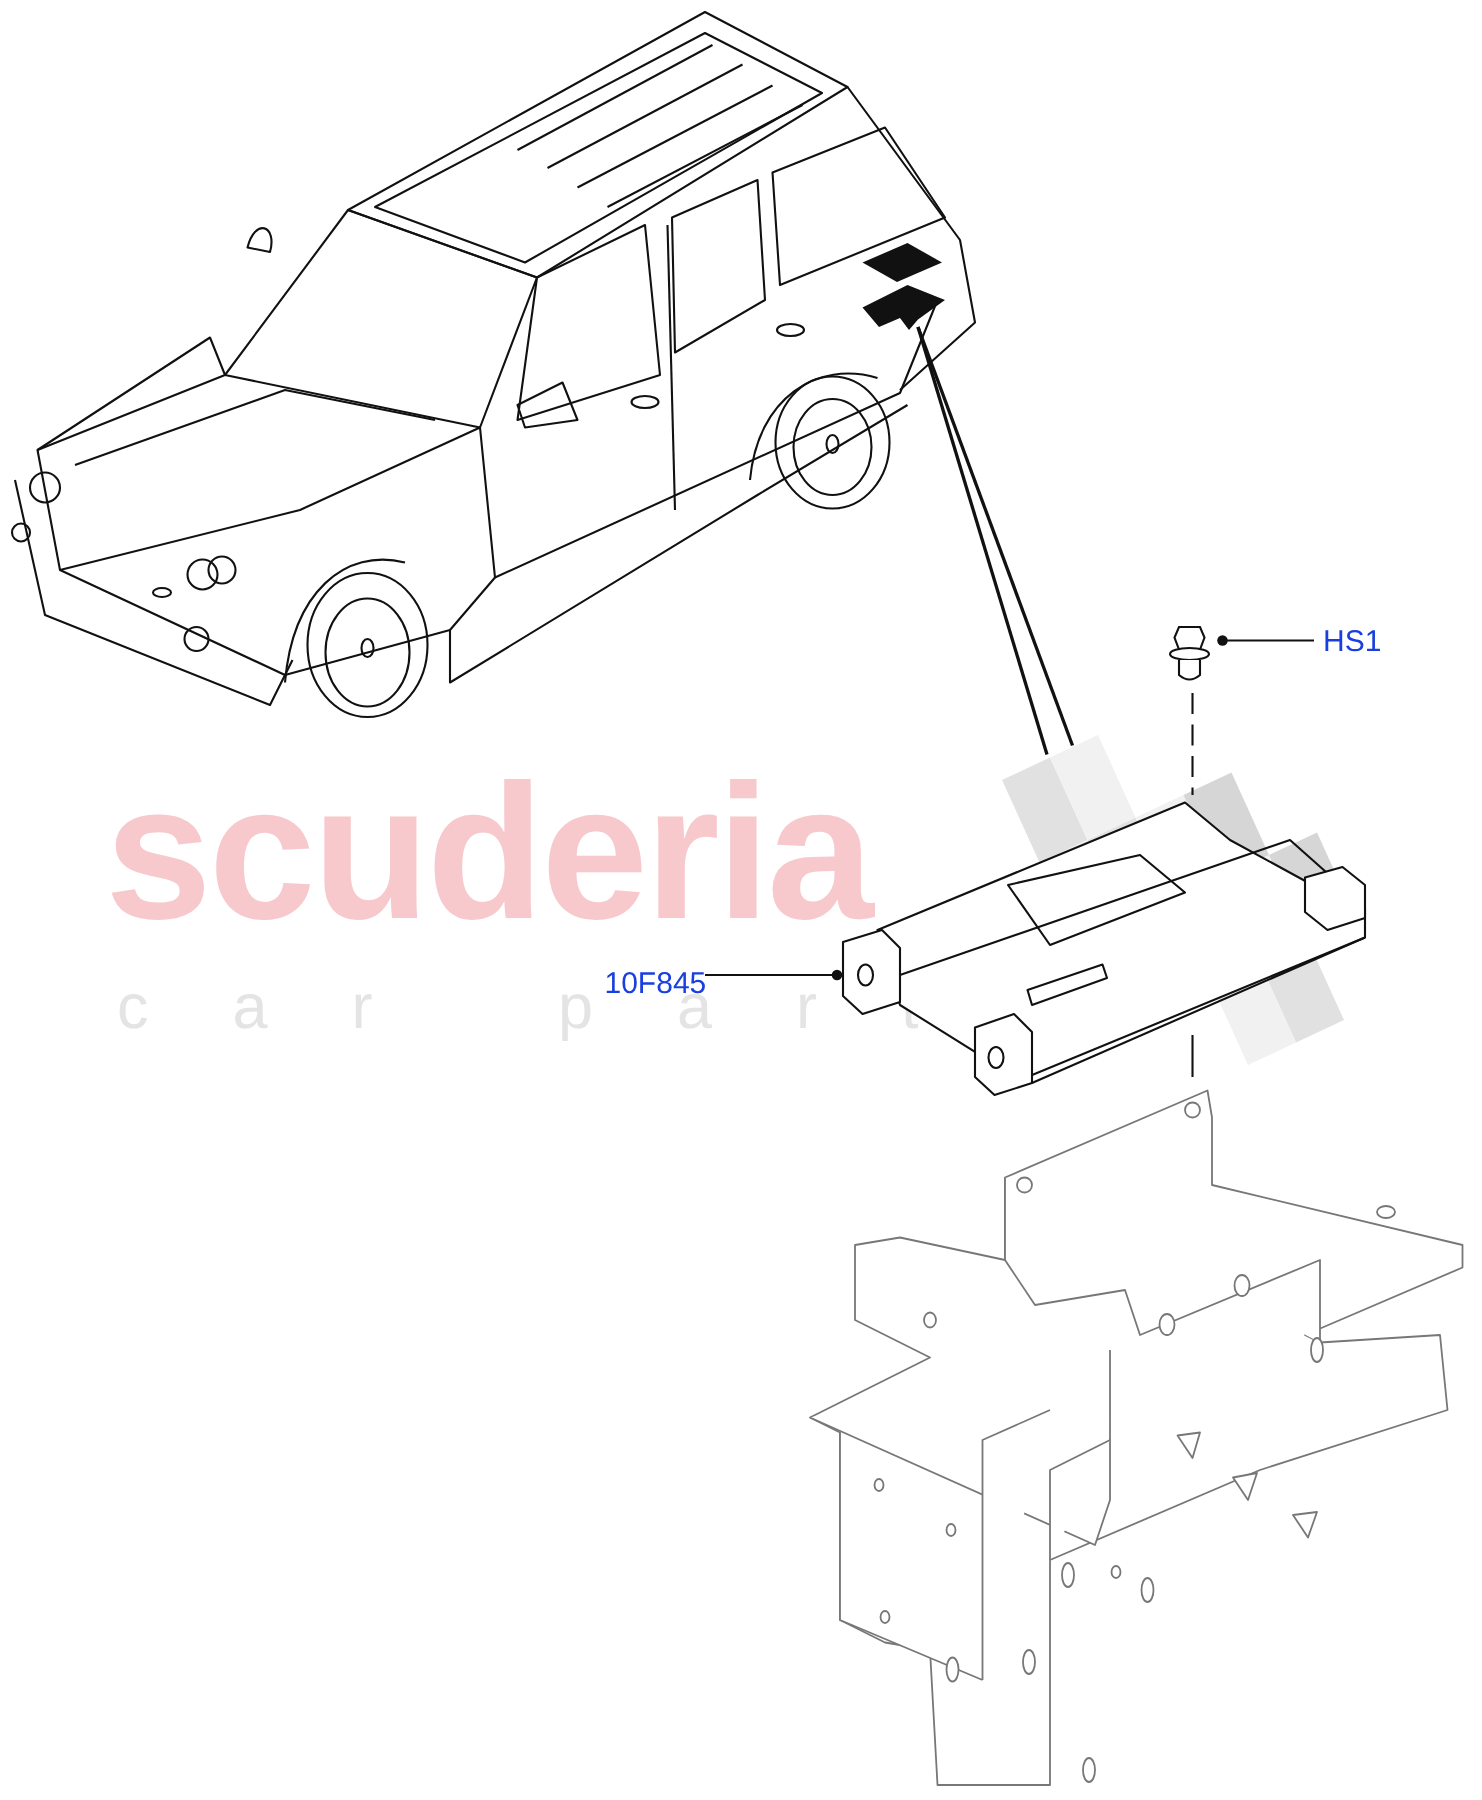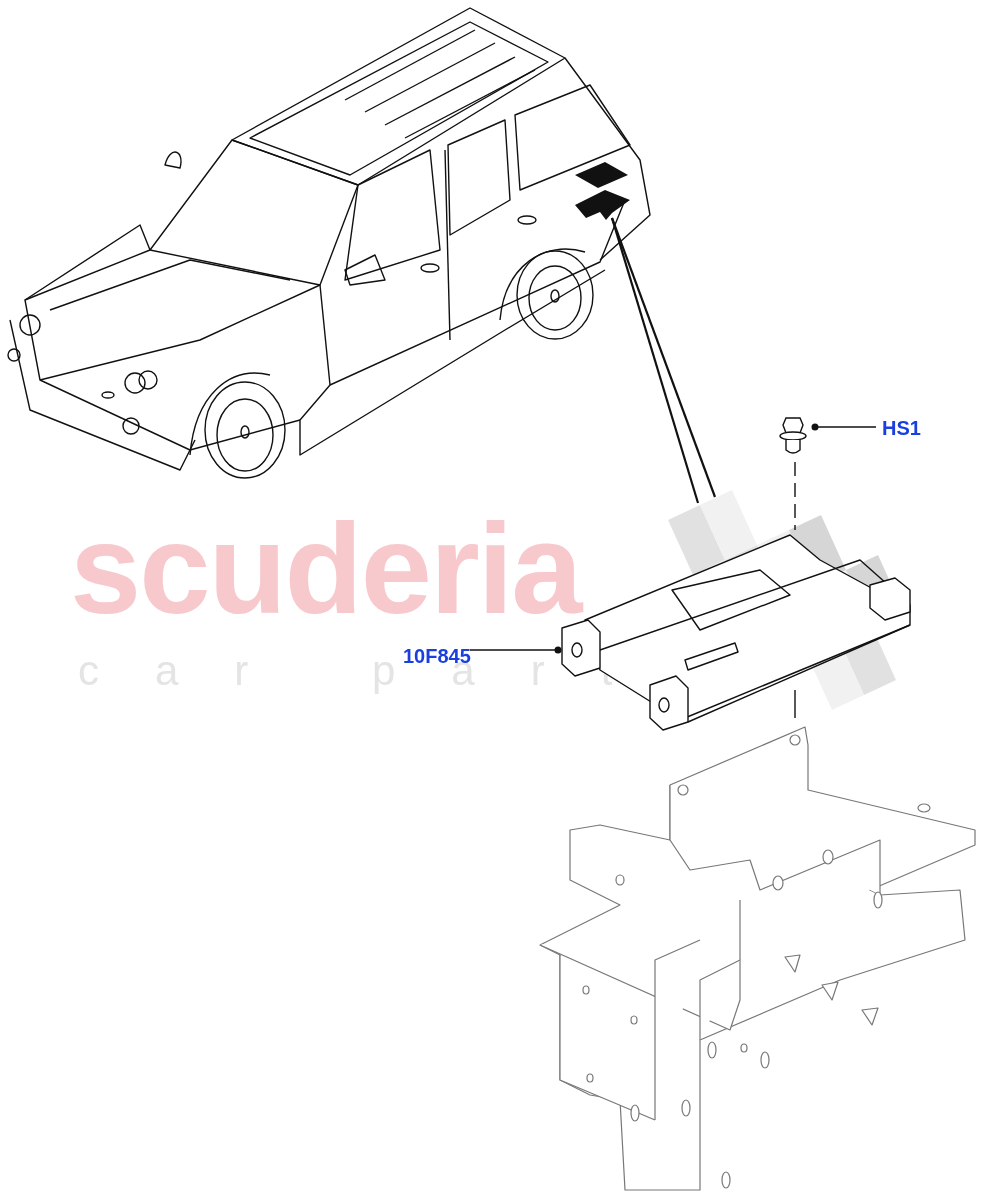--- a/index.html
+++ b/index.html
@@ -1,20 +1,20 @@
 <!DOCTYPE html>
 <html><head>
 <meta charset="utf-8">
 <style>
   html, body { margin:0; padding:0; background:#ffffff; }
   body { width:988px; height:1200px; position:relative; overflow:hidden; font-family:"Liberation Sans", sans-serif; }
   .canvas { position:absolute; left:0; top:0; width:988px; height:1200px; }
   .wm-main { position:absolute; left:70px; top:505px; font-family:"Liberation Sans", sans-serif; font-weight:bold; font-size:128px; color:#f7c9cc; letter-spacing:-2px; line-height:1; }
   .wm-sub { position:absolute; left:78px; top:650px; font-family:"Liberation Sans", sans-serif; font-size:42px; color:#e4e4e4; letter-spacing:56px; line-height:1; }
-  .callout { position:absolute; font-family:"Liberation Sans", sans-serif; font-size:20px; color:#1a3fe0; line-height:1;font-weight:bold; }
+  .callout { position:absolute; font-family:"Liberation Sans", sans-serif; font-size:20px; color:#1a3fe0; line-height:1; }
   svg { position:absolute; left:0; top:0; }
 </style>
 </head>
 <body>
 
 <div class="canvas">
 
   <svg width="988" height="1200">
     <g fill="#dcdcdc" opacity="0.85">
       <polygon points="668,520 700,505 725,560 693,575"></polygon>

